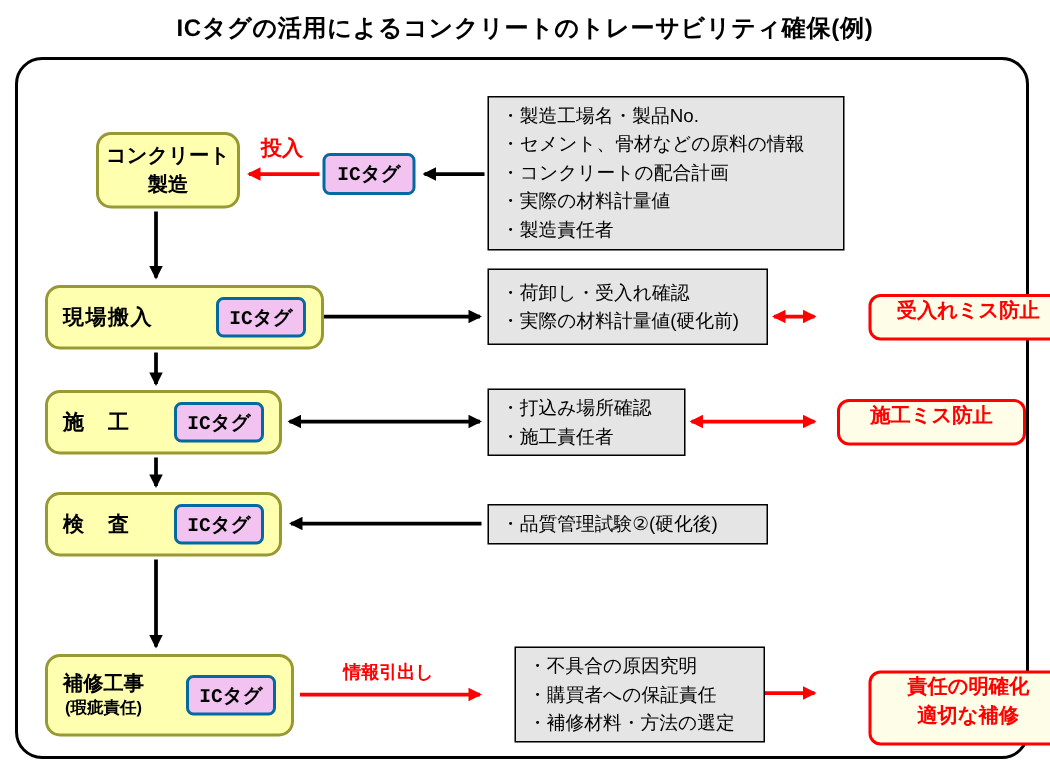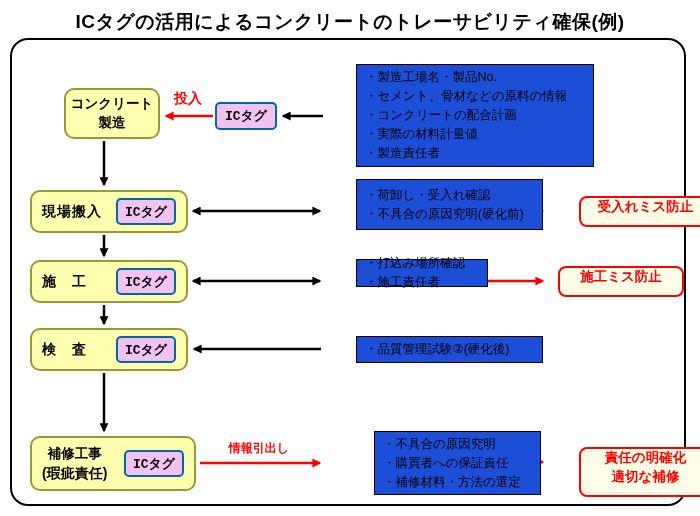--- a/index.html
+++ b/index.html
@@ -2,79 +2,79 @@
 <html style="--stage-fill: #FFFFB0; --stage-border: #999933; --ictag-fill: #F2C2F0; --accent-red: #FF0000;"><head>
 <meta charset="utf-8">
 <style>
   html,body { margin:0; padding:0; background:#fff; }
   .canvas {
     position:relative; width:700px; height:516px; background:#fff; overflow:hidden;
     font-family:"Liberation Sans","DejaVu Sans",sans-serif; color:#000;
   }
   .title {
     position:absolute; top:9px; left:0; width:100%; text-align:center;
-    font-size:19px; font-weight:bold; letter-spacing:0.5px;
+    font-size:16px; font-weight:bold; letter-spacing:0.5px;
   }
   .frame {
     position:absolute; left:10px; top:38px; width:676px; height:468px;
     border:2px solid #000; border-radius:18px; box-sizing:border-box;
   }
   svg.arrows { position:absolute; left:0; top:0; width:700px; height:516px; pointer-events:none; }
 
   .stage {
     position:absolute; box-sizing:border-box;
     background:var(--stage-fill,#FFFFB0);
     border:2px solid var(--stage-border,#999933);
     border-radius:10px;
     display:flex; align-items:center; padding:0 10px; gap:6px;
   }
   .stage.col { flex-direction:column; justify-content:center; gap:0; padding:0; }
   .stage-label { font-weight:bold; font-size:14px; letter-spacing:1px; white-space:pre; }
   .stage-label.sm { font-size:13.5px; letter-spacing:0; line-height:1.35; }
-  .stage-label.xs { font-size:14px; letter-spacing:0; line-height:1.3; }
+  .stage-label.xs { font-size:11px; letter-spacing:0; line-height:1.3; }
   .repair-labels { display:flex; flex-direction:column; align-items:center; }
 
   .ictag {
     background:var(--ictag-fill,#F2C2F0);
     border:2px solid #0369a1; border-radius:5px; box-sizing:border-box;
     width:60px; height:27px;
     display:flex; align-items:center; justify-content:center;
     font-weight:bold; font-size:13px;font-family:Liberation Mono, monospace;
   }
   .ictag.inner { margin-left:auto; flex:0 0 auto; }
   #ictag-manufacturing { position:absolute; left:215px; top:102px; width:62px; height:28px; }
 
   .info {
-    position:absolute; box-sizing:border-box; background:#1d4ed8; border:1.5px solid #000;
-    padding:4px 8px; display:flex; flex-direction:column; justify-content:center;margin-left:31px;
+    position:absolute; box-sizing:border-box; background:#e5e5e5; border:1.5px solid #000;
+    padding:4px 8px; display:flex; flex-direction:column; justify-content:center;
   }
   .info-line { font-size:12.5px; line-height:19px; white-space:nowrap; }
 
   .result {
     position:absolute; box-sizing:border-box;
     background:#FEFEE8; border:2px solid var(--accent-red,#FF0000); border-radius:8px;
     color:var(--accent-red,#FF0000); font-weight:bold; font-size:13.5px; line-height:1.4;
     display:flex; flex-direction:column; align-items:center; justify-content:flex-start; text-align:center;margin-left:32px;
   }
 
   .arrow-label {
     position:absolute; color:var(--accent-red,#FF0000); font-weight:bold;
     font-size:14px; text-align:center; white-space:nowrap;
   }
 
   
   #stage-manufacturing { left:64px;  top:88px;  width:96px;  height:51px; }
-  #stage-delivery      { left:30px;  top:190px; width:158px; height:43px; }
+  #stage-delivery      { left:30px;  top:190px; width:186px; height:43px; }
   #stage-construction  { left:30px;  top:260px; width:158px; height:43px; }
   #stage-inspection    { left:30px;  top:328px; width:158px; height:43px; }
   #stage-repair        { left:30px;  top:436px; width:166px; height:55px;justify-content:flex-end; }
 
   #info-manufacturing  { left:325px; top:64px;  width:238px; height:103px; }
   #info-delivery       { left:325px; top:179px; width:187px; height:51px; }
-  #info-construction   { left:325px; top:259px; width:132px; height:28px; }
+  #info-construction   { left:325px; top:259px; width:132px; height:45px; }
   #info-inspection     { left:325px; top:336px; width:187px; height:27px; }
   #info-repair         { left:343px; top:431px; width:167px; height:64px; }
 
   #result-delivery     { left:547px; top:196px; width:133px; height:31px; }
   #result-construction { left:526px; top:266px; width:126px; height:31px; }
   #result-repair       { left:547px; top:447px; width:133px; height:50px; }
 
   #label-input    { left:158px; top:90px;  width:60px; }
   #label-retrieve { left:196px; top:440px; width:126px; font-size:12px; }
 </style>
@@ -132,21 +132,21 @@
   </div>
 
   <div class="stage" id="stage-delivery">
     <span class="stage-label">現場搬入</span>
     <div class="ictag inner">
       <span>ICタグ</span>
     </div>
   </div>
   <div class="info" id="info-delivery">
     <div class="info-line">・荷卸し・受入れ確認</div>
-    <div class="info-line">・不具合の原因究明(硬化前)</div>
+    <div class="info-line">・実際の材料計量値(硬化前)</div>
   </div>
   <div class="result" id="result-delivery">
     <span>受入れミス防止</span>
   </div>
 
   <div class="stage" id="stage-construction">
     <span class="stage-label">施　工</span>
     <div class="ictag inner">
       <span>ICタグ</span>
     </div>

